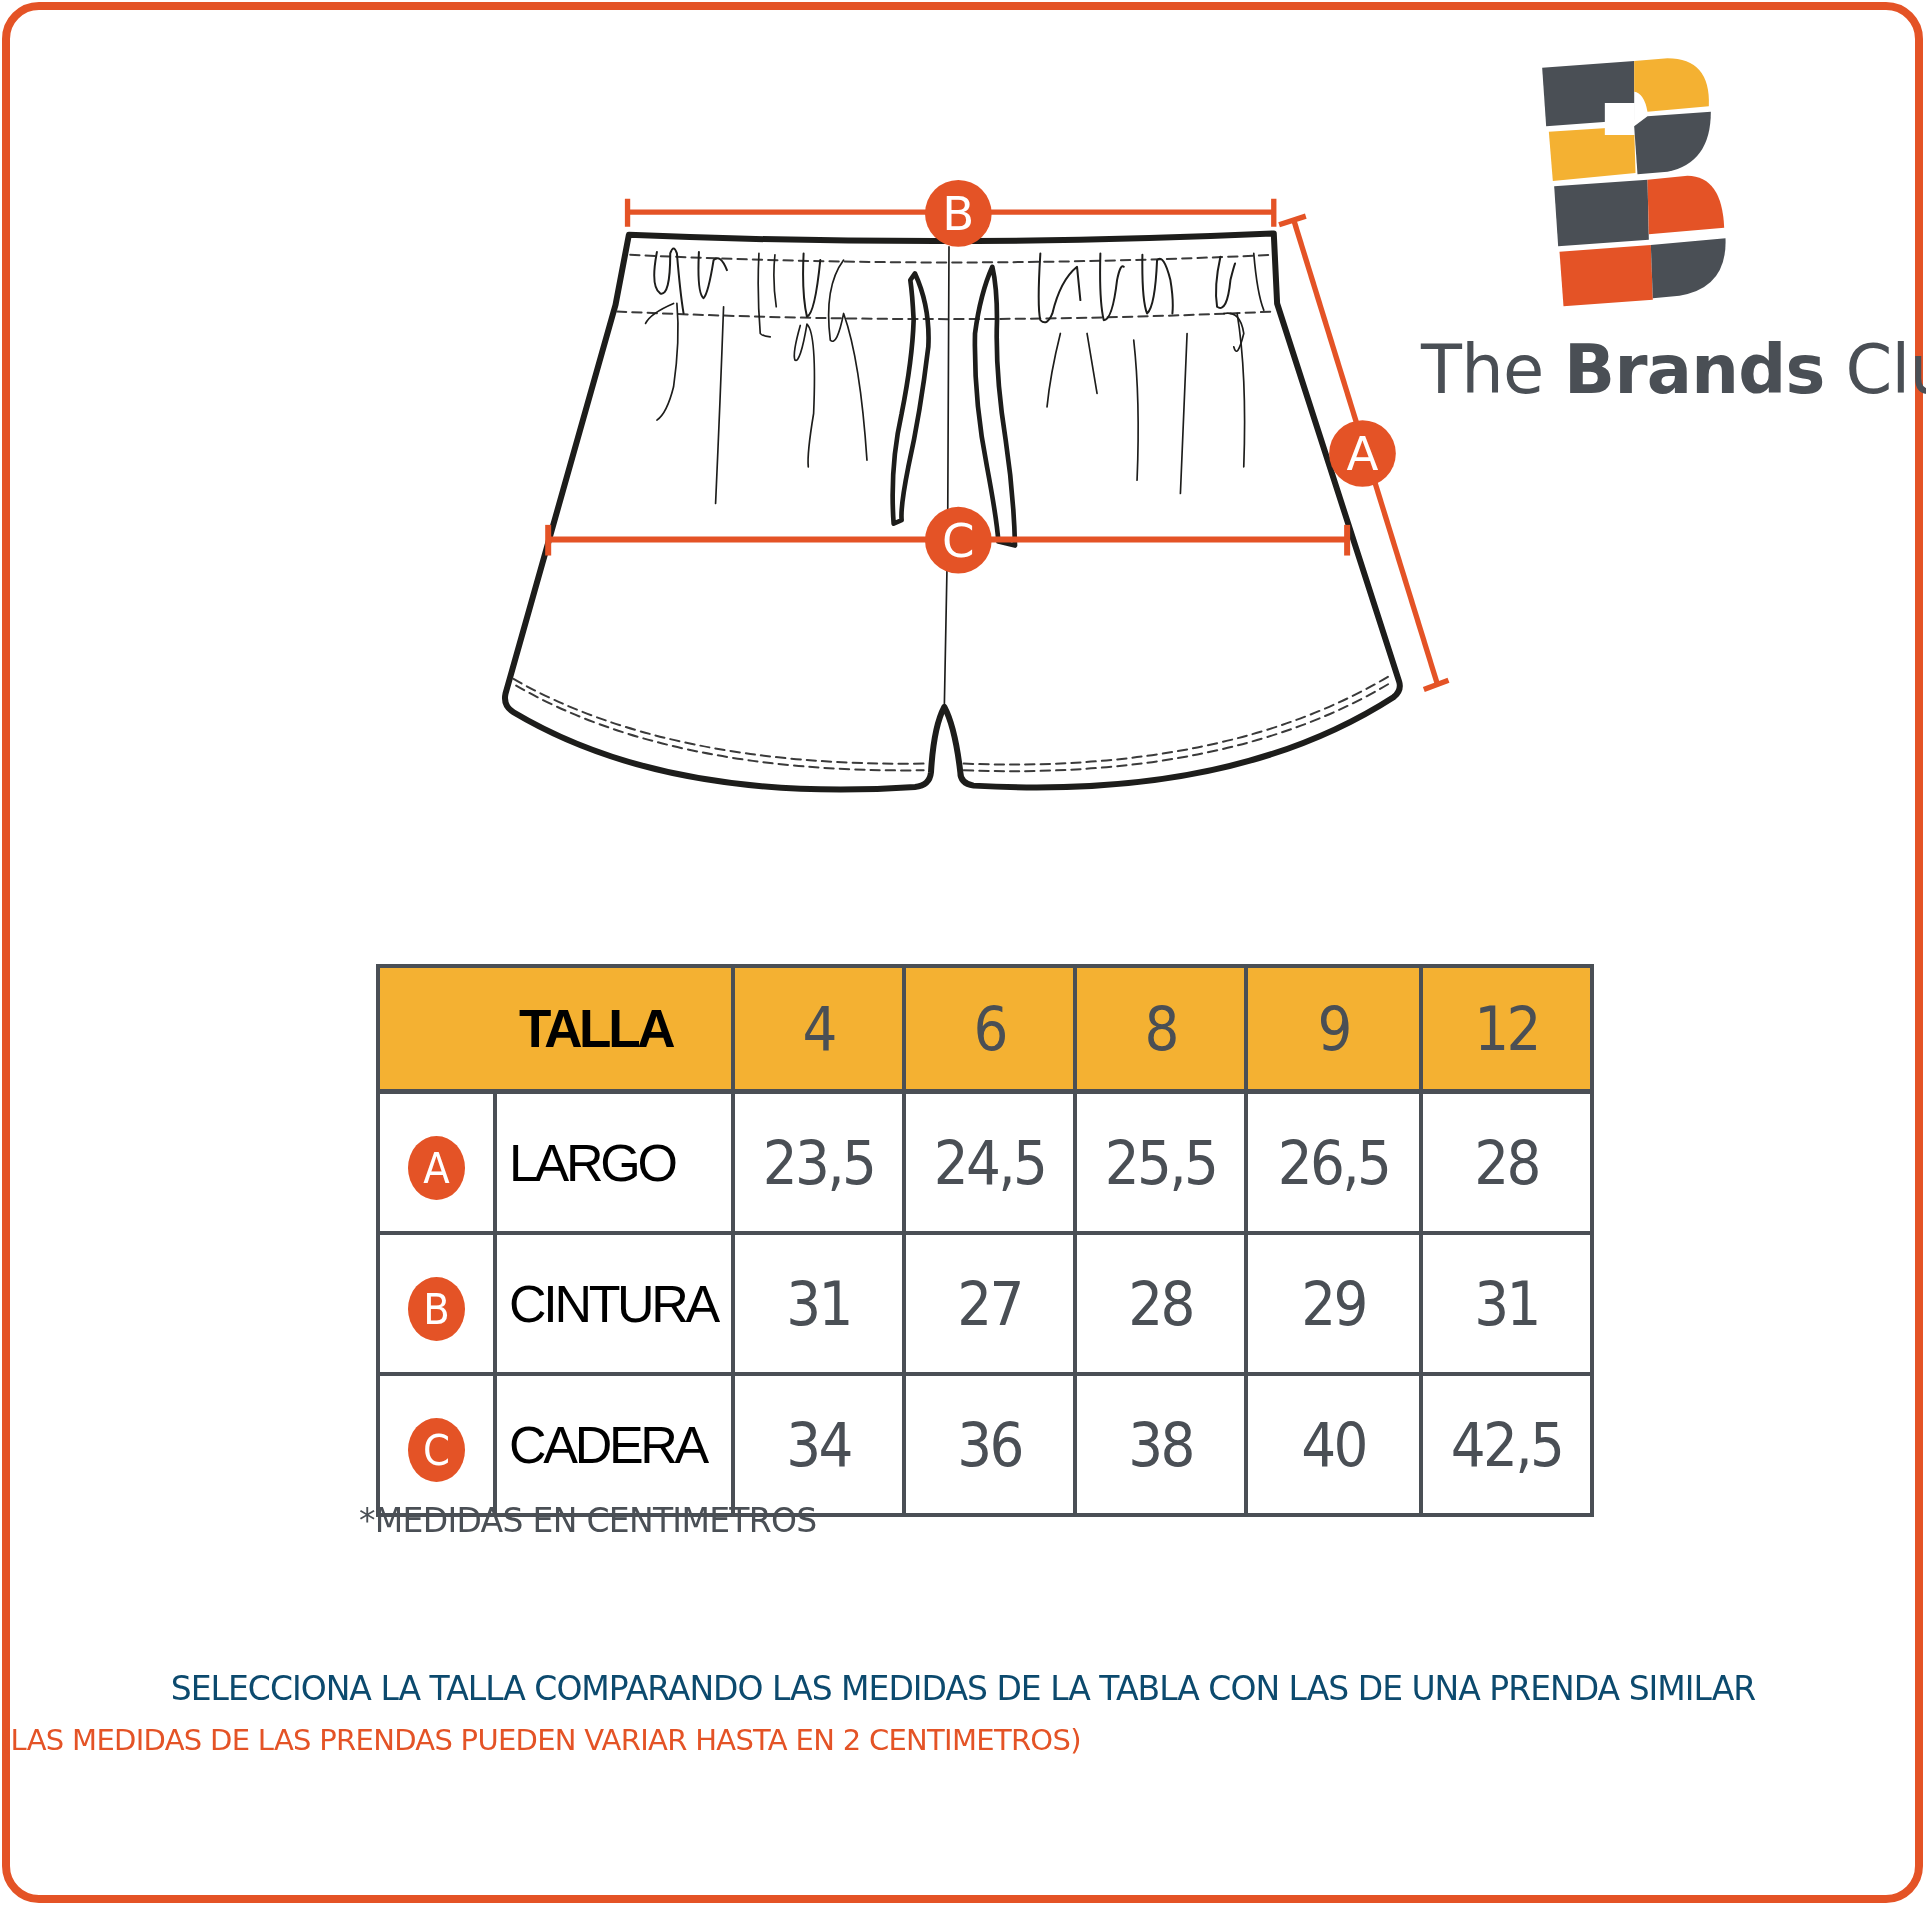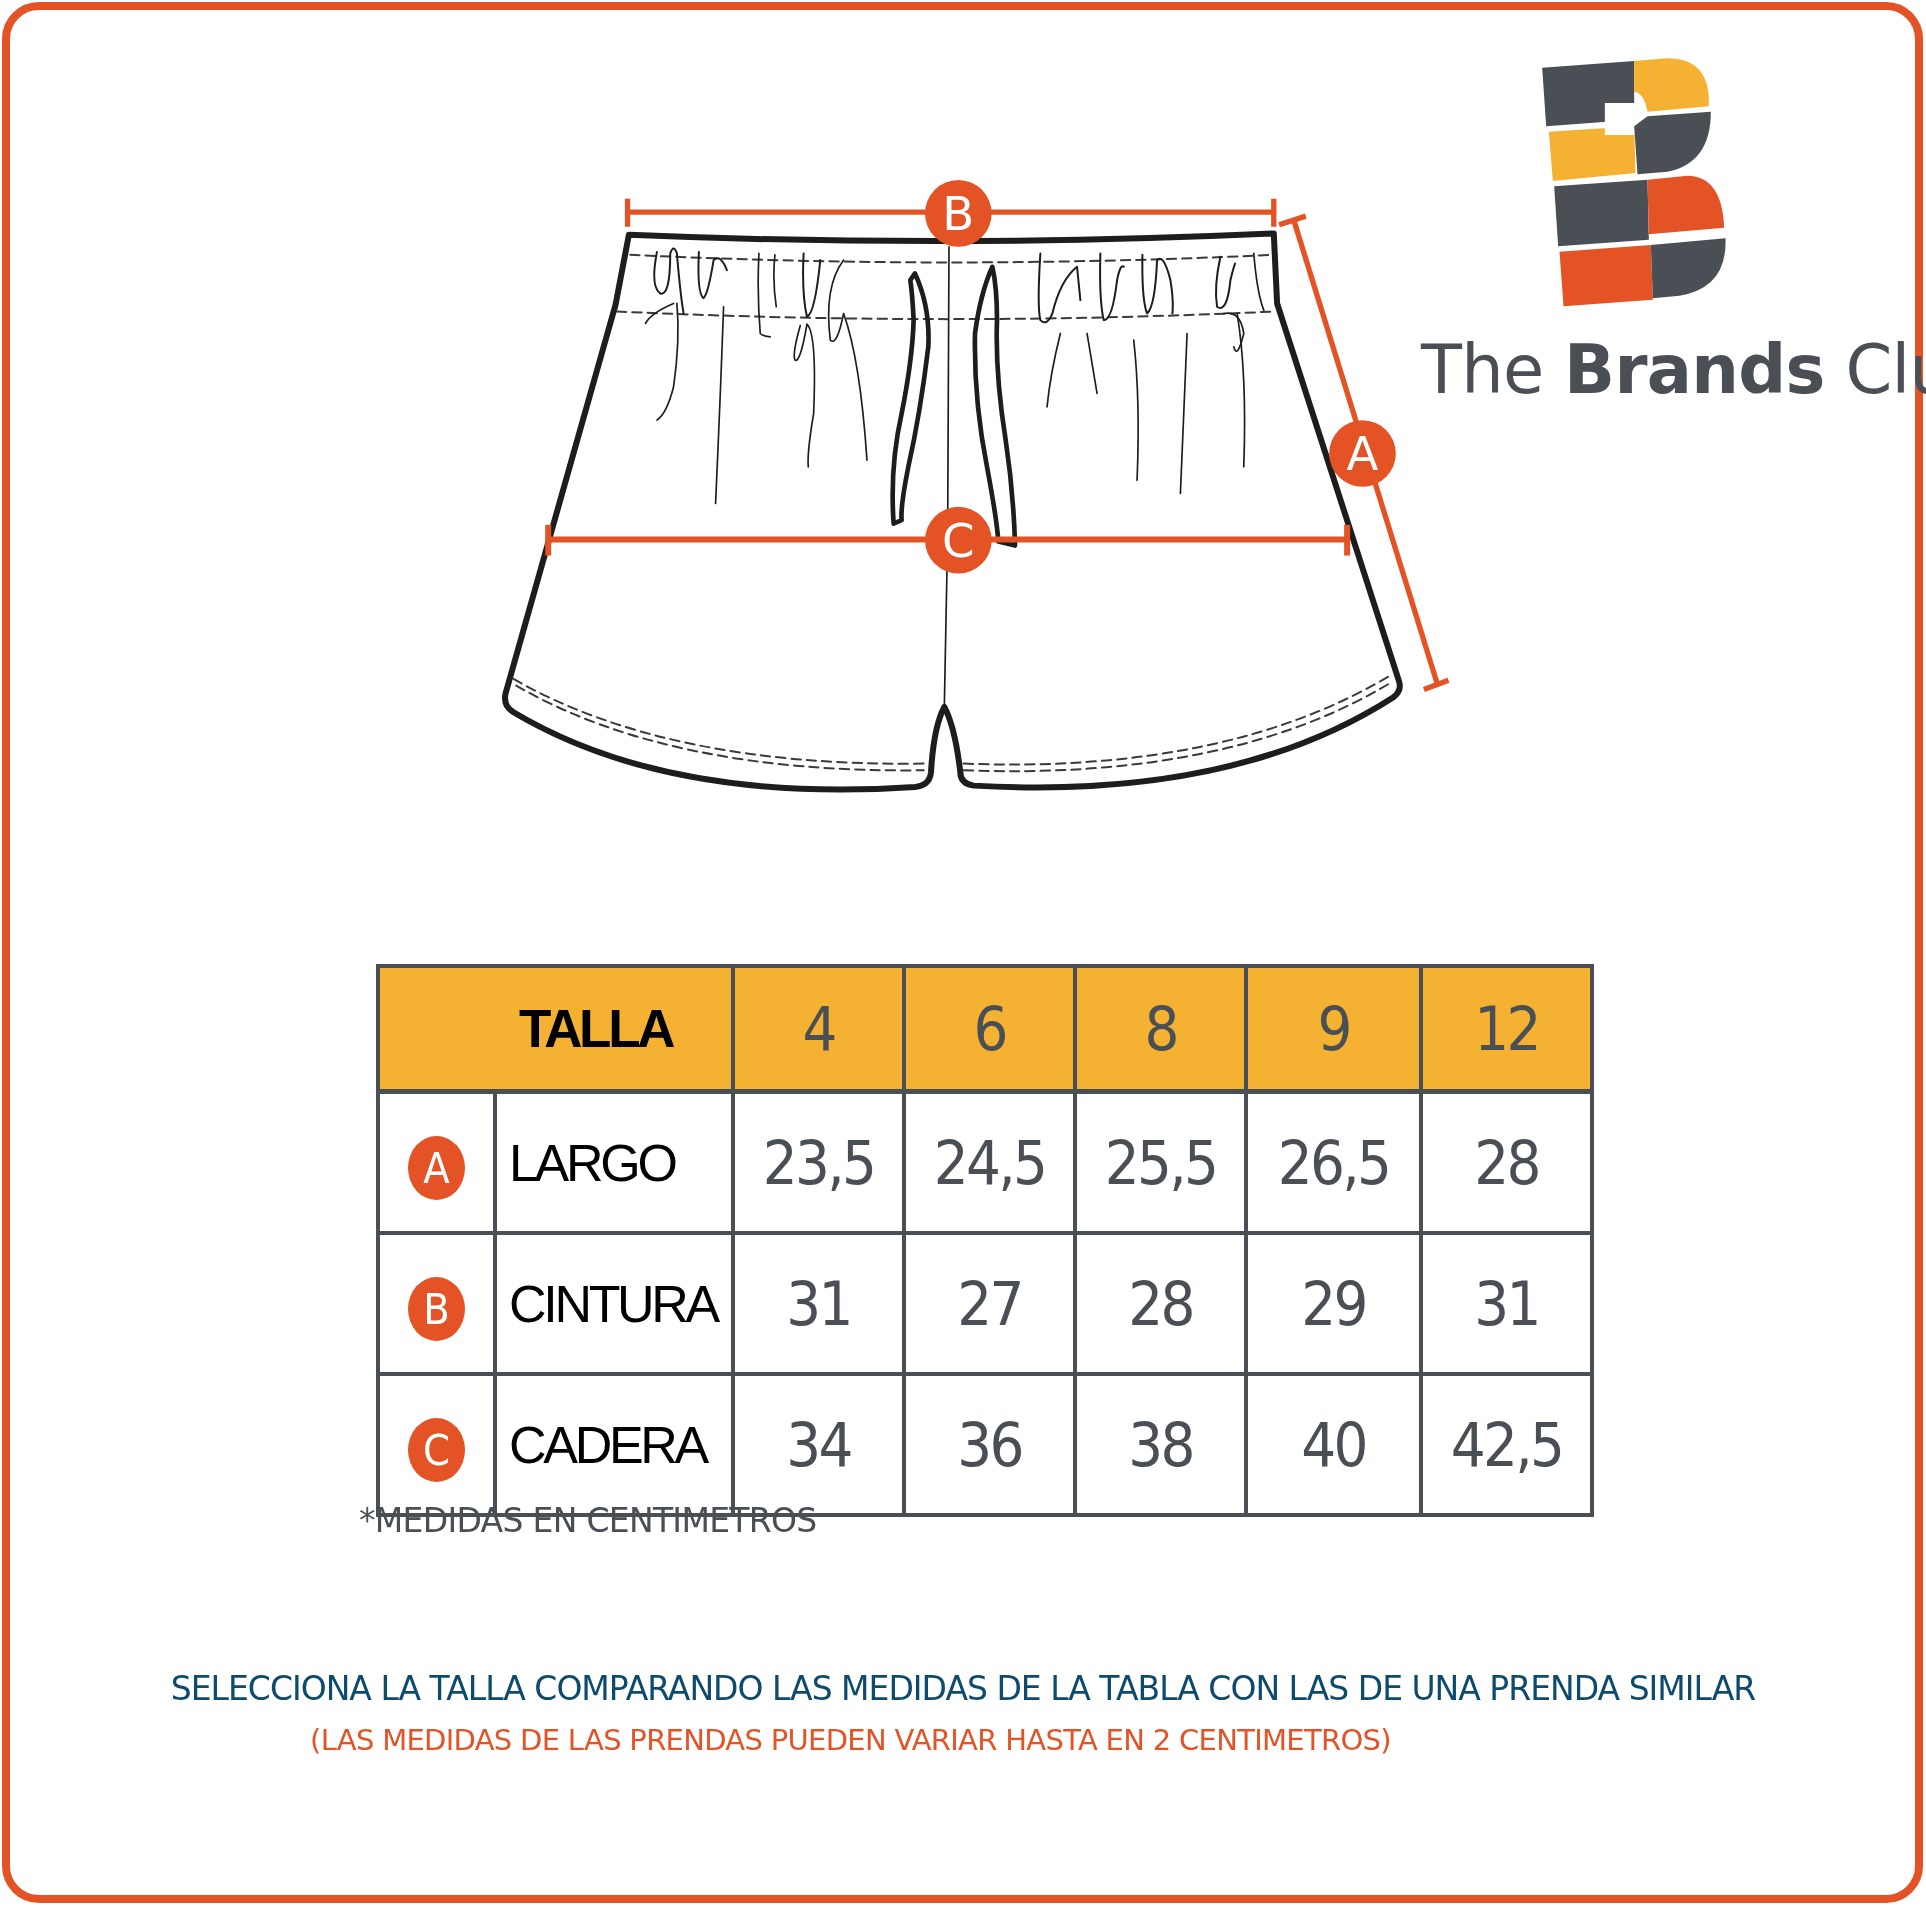--- a/index.html
+++ b/index.html
@@ -29,21 +29,21 @@
                         font-size:53px; letter-spacing:-3.3px; text-align:left; padding-left:139px; }
   .badge { display:inline-block; width:57px; height:64px; border-radius:50%;
            background:#E45326; color:#fff; font-size:43px; line-height:64px;
            font-family:"DejaVu Sans", sans-serif; letter-spacing:0; text-align:center; }
 
   .note { position:absolute; left:359px; top:1457px; font-size:33px; color:#4A4F55;
           font-family:"DejaVu Sans", sans-serif; letter-spacing:-0.7px; white-space:nowrap;margin-top:44px; }
   .instr1 { position:absolute; left:0; width:1926px; top:1669px; text-align:center;
             font-size:33px; color:#0c4a6e; font-family:"DejaVu Sans", sans-serif;
             letter-spacing:-1px; white-space:nowrap; }
-  .instr2 { position:absolute; left:0; width:1701px; top:1723px; text-align:center;
+  .instr2 { position:absolute; left:0; width:1701px; top:1723px; 
             font-size:29px; color:#E45326; font-family:"DejaVu Sans", sans-serif;
             letter-spacing:-0.7px; white-space:nowrap; }
   svg text { font-family:"DejaVu Sans", sans-serif; }
 </style>
 </head>
 <body>
 
 <div class="frame"></div>
 
 <svg class="diagram" width="1926" height="867" viewBox="0 0 2888 1300">

